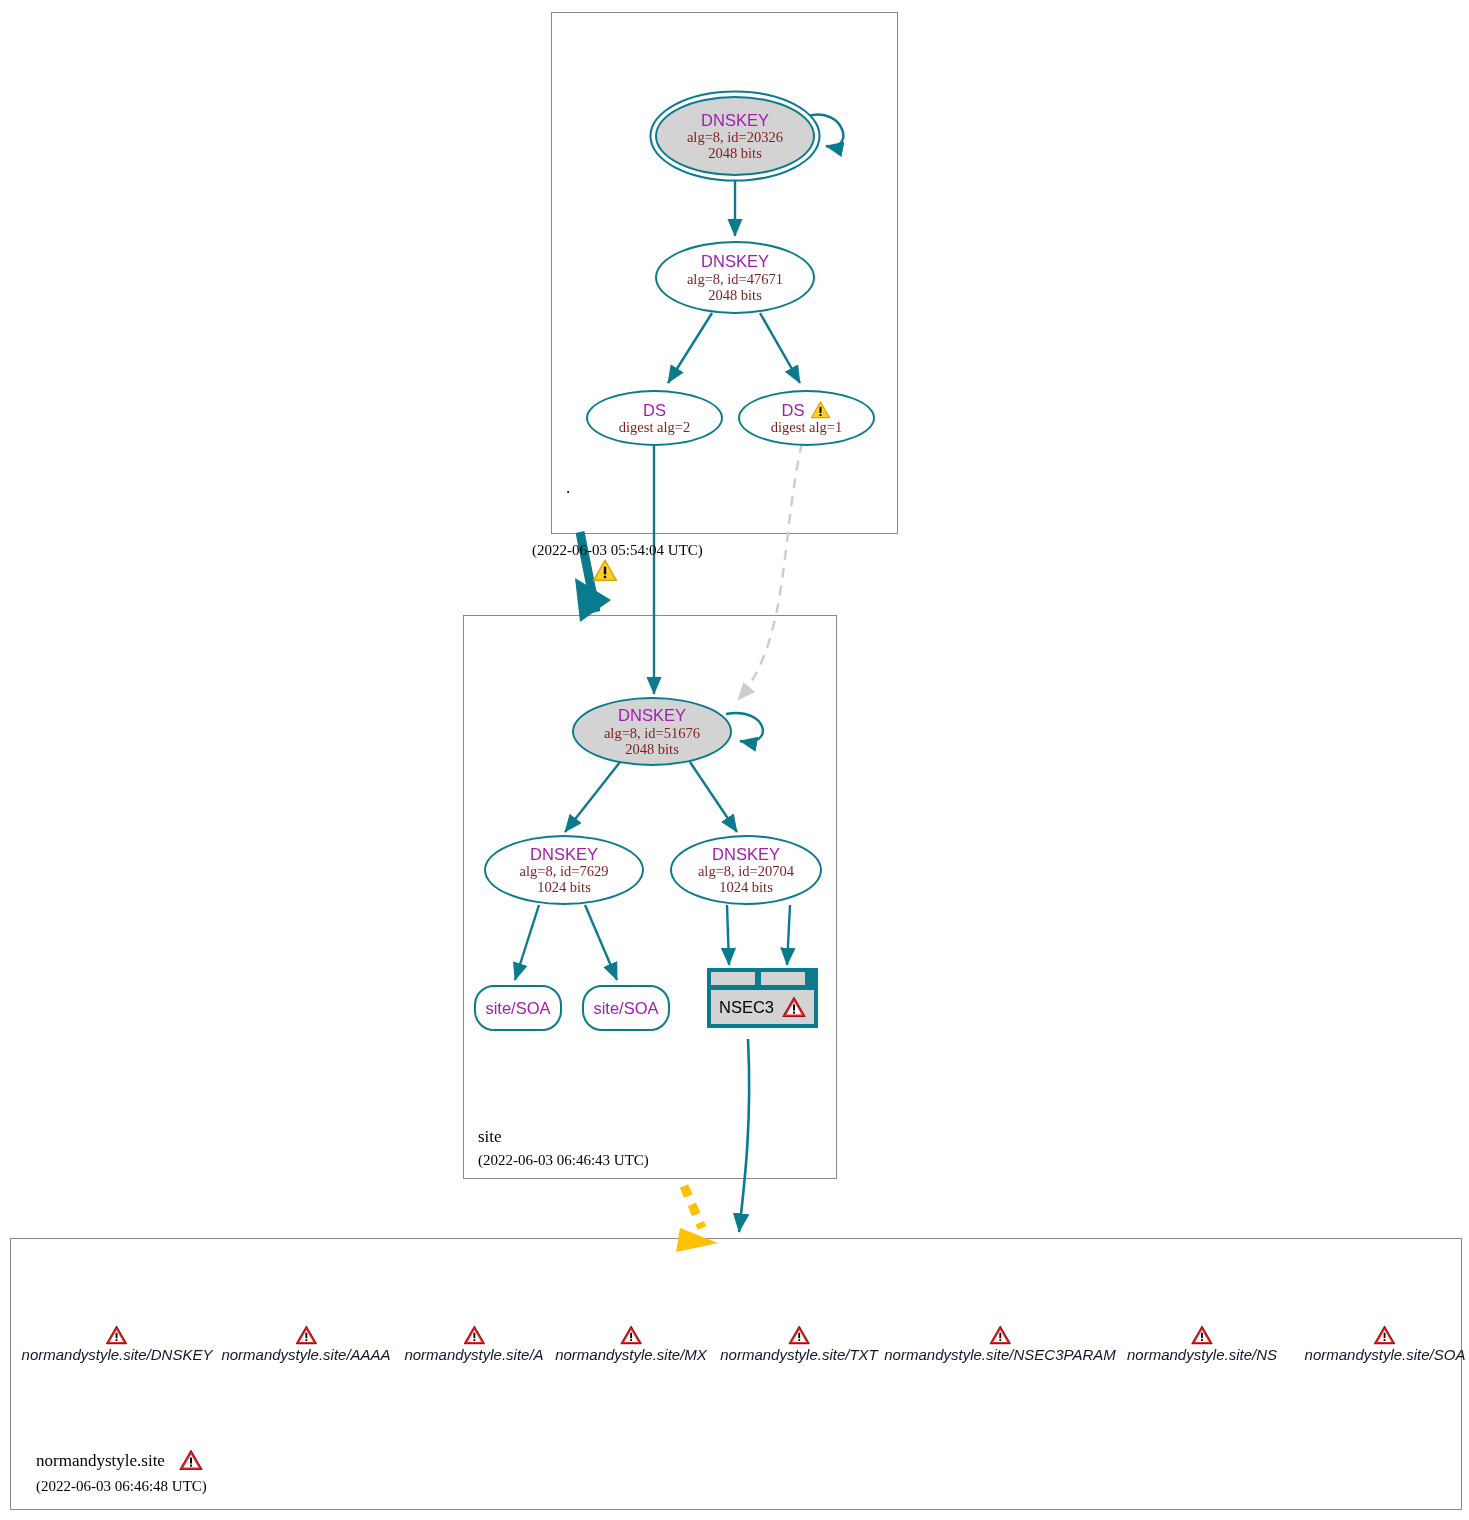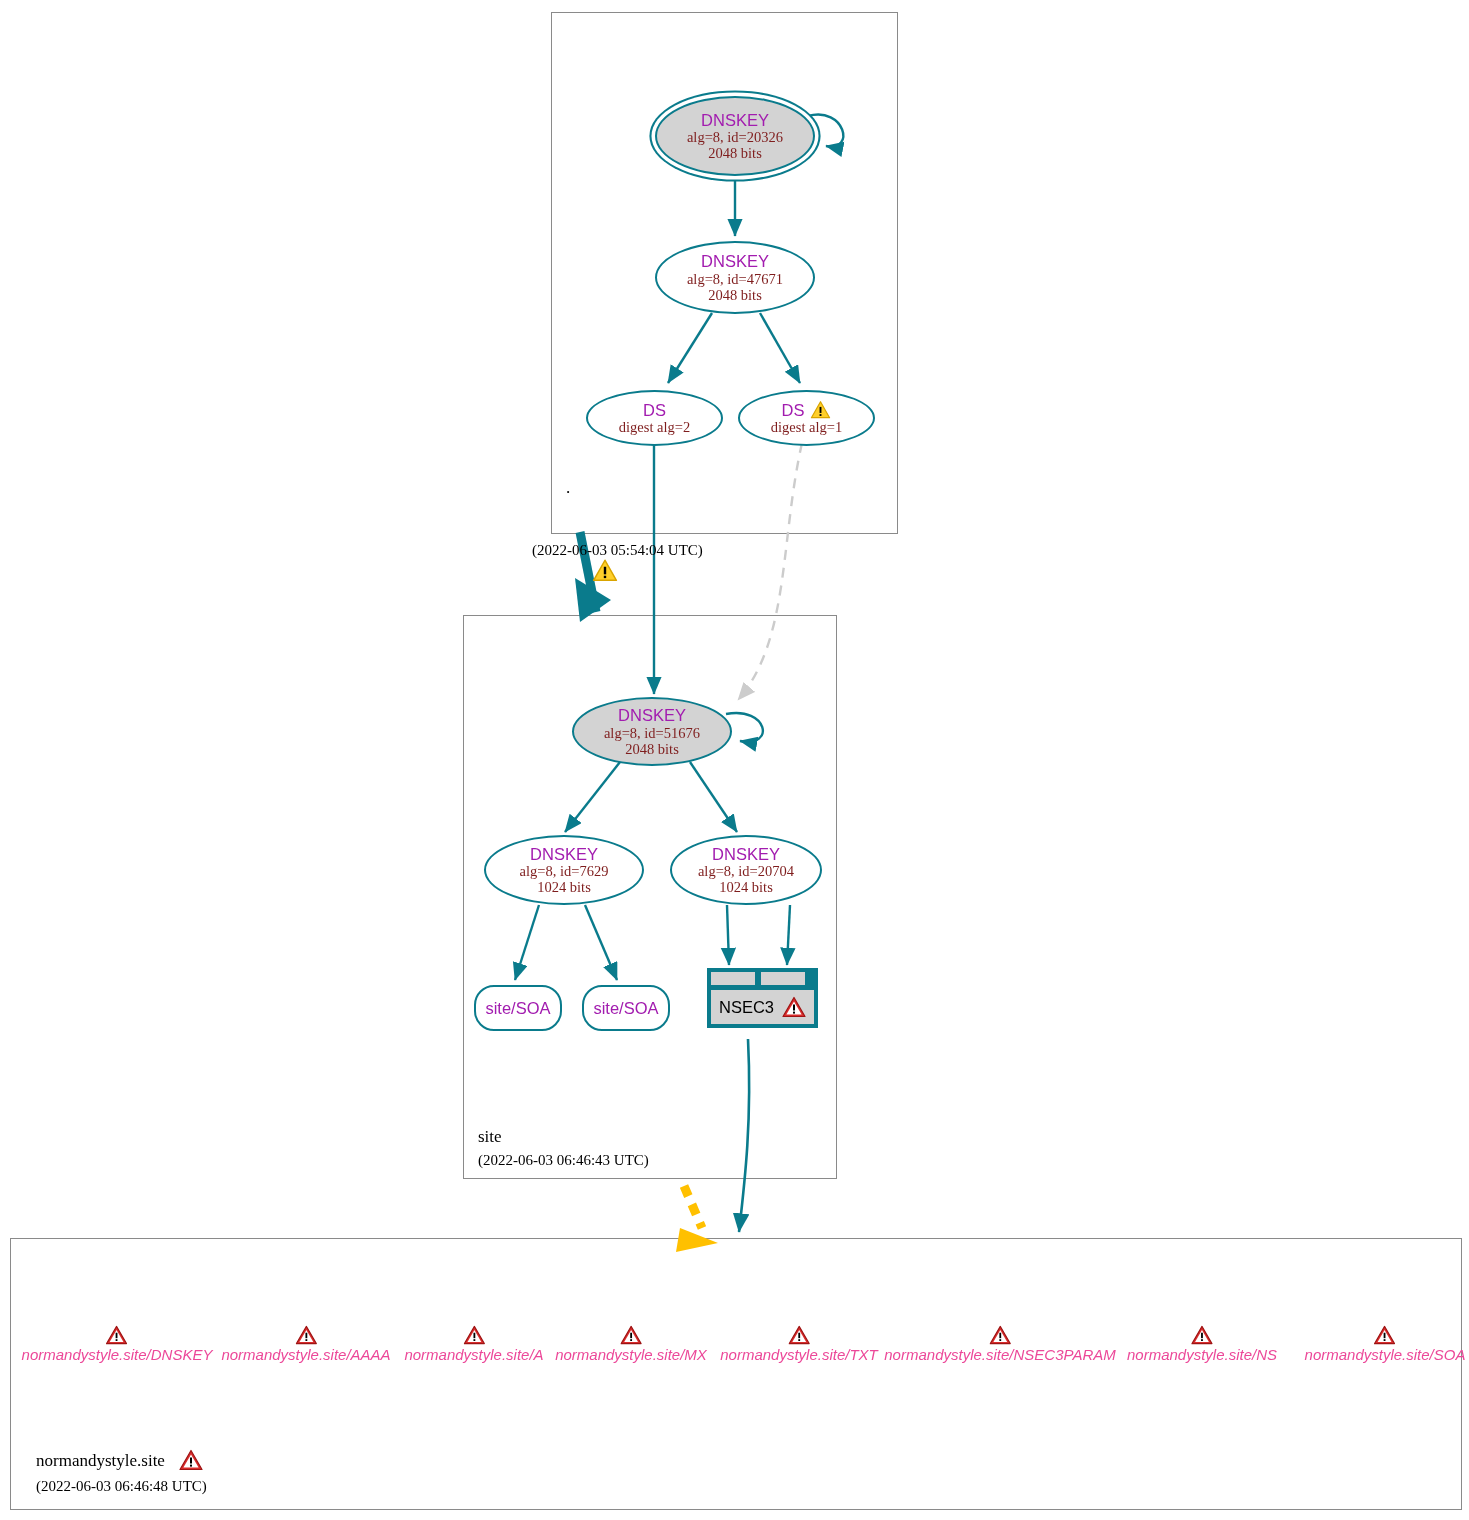--- a/index.html
+++ b/index.html
@@ -119,21 +119,21 @@
     position: absolute;
     display: flex;
     flex-direction: column;
     align-items: center;
     transform: translateX(-50%);
   }
   .rr-label {
     font-family: "Liberation Sans", sans-serif;
     font-style: italic;
     font-size: 15px;
-    color: #ec4899;
+    color: #0f172a;
     white-space: nowrap;
     margin-top: 1px;
   }
 
   .warn-icon { display: block; }
 </style>
 </head>
 <body>
 
 <div id="canvas">

